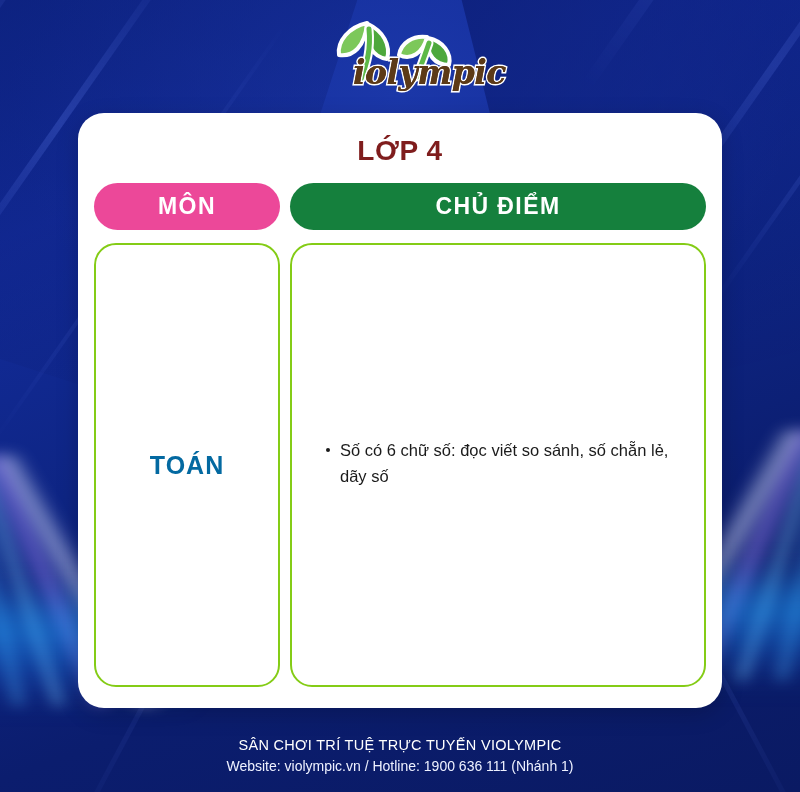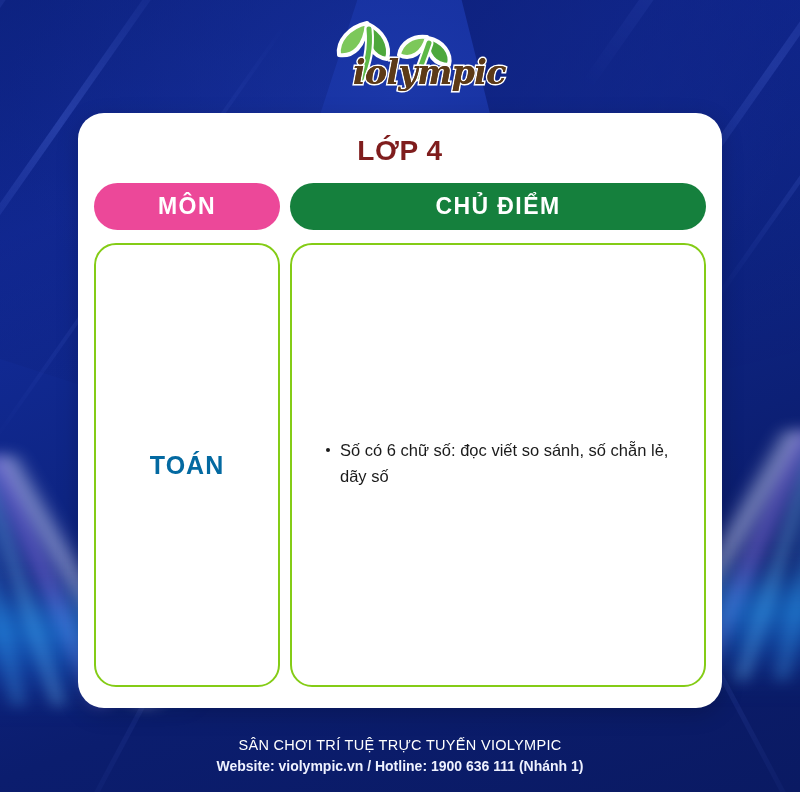--- a/index.html
+++ b/index.html
@@ -239,21 +239,21 @@
     color: #ffffff;
   }
   .footer-line1 {
     font-size: 14.5px;
     font-weight: normal;
     letter-spacing: 0.3px;
     margin-bottom: 5px;
   }
   .footer-line2 {
     font-size: 14px;
-    font-weight: bold;
+    font-weight: normal;
     color: #eef1ff;
   }
 </style>
 </head>
 <body>
 
 <div class="poster">
 
   <div class="bg-layer">
     <div class="wedge w-left"></div>

